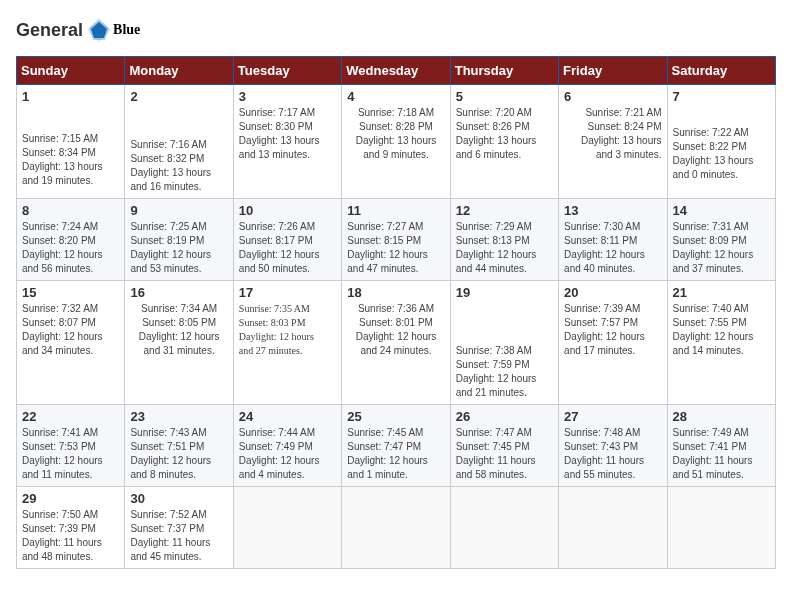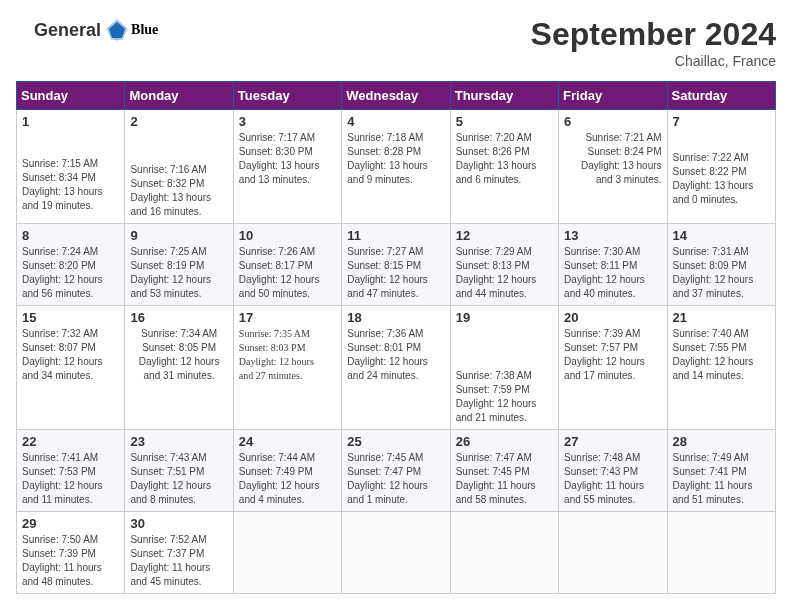--- a/index.html
+++ b/index.html
@@ -12,21 +12,20 @@
     }
     .header {
       display: flex;
       justify-content: space-between;
       align-items: flex-start;
       margin-bottom: 12px;
     }
     .logo {
       display: flex;
       align-items: center;
-      margin-left: 18px;
     }
     .logo-text-general {
       font-size: 18px;
       font-weight: bold;
       color: #333;
     }
     .logo-text-blue {
       font-size: 14px;
       font-weight: bold;
       color: #000000;
@@ -48,21 +47,21 @@
     .location {
       font-size: 14px;
       color: #555;
     }
     .calendar {
       width: 100%;
       border-collapse: collapse;
       border: 1px solid #ccc;
     }
     .calendar th {
-      background-color: #701a75;
+      background-color: #7f1d1d;
       color: #fff;
       font-size: 13px;
       font-weight: bold;
       padding: 6px 4px;
       text-align: left;
       border: 1px solid #1e55a0;
     }
     .calendar td {
       vertical-align: top;
       border: 1px solid #ccc;
@@ -97,24 +96,20 @@
 <div class="header">
   <div class="logo">
     <span class="logo-text-general">General</span>
     <svg class="logo-icon" viewBox="0 0 28 28" xmlns="http://www.w3.org/2000/svg">
       <polygon points="14,2 26,14 14,26 2,14" fill="#1a6bb5" opacity="0.15"></polygon>
       <polygon points="14,4 24,12 20,24 8,24 4,12" fill="#1a6bb5" opacity="0.3"></polygon>
       <polygon points="14,6 22,13 19,22 9,22 6,13" fill="#1a6bb5"></polygon>
     </svg>
     <span class="logo-text-blue">Blue</span>
   </div>
-  <div class="title-block">
-    <div class="month-title">September 2024</div>
-    <div class="location">Chaillac, France</div>
-  </div>
 </div>
 
 <table class="calendar">
   <thead>
     <tr id="weekday-header">
     <th>Sunday</th>
         <th>Monday</th>
         <th>Tuesday</th>
         <th>Wednesday</th>
         <th>Thursday</th>
@@ -140,21 +135,21 @@
         </td>
         <td>
           <span class="day-number">3</span>
           <div class="day-info" style="white-space: pre-line;">Sunrise: 7:17 AM
 Sunset: 8:30 PM
 Daylight: 13 hours
 and 13 minutes.</div>
         </td>
         <td>
           <span class="day-number">4</span>
-          <div class="day-info" style="white-space: pre-line;">Sunrise: 7:18 AM
+          <div class="day-info" style="white-space: pre-line; text-align: center;">Sunrise: 7:18 AM
 Sunset: 8:28 PM
 Daylight: 13 hours
 and 9 minutes.</div>
         </td>
         <td>
           <span class="day-number">5</span>
           <div class="day-info" style="white-space: pre-line;">Sunrise: 7:20 AM
 Sunset: 8:26 PM
 Daylight: 13 hours
 and 6 minutes.</div>
@@ -242,21 +237,21 @@
         </td>
         <td>
           <span class="day-number">17</span>
           <div class="day-info" style="white-space: pre-line; font-family: Liberation Serif, serif;">Sunrise: 7:35 AM
 Sunset: 8:03 PM
 Daylight: 12 hours
 and 27 minutes.</div>
         </td>
         <td>
           <span class="day-number">18</span>
-          <div class="day-info" style="white-space: pre-line;">Sunrise: 7:36 AM
+          <div class="day-info" style="white-space: pre-line; text-align: center;">Sunrise: 7:36 AM
 Sunset: 8:01 PM
 Daylight: 12 hours
 and 24 minutes.</div>
         </td>
         <td>
           <span class="day-number">19</span>
           <div class="day-info" style="white-space: pre-line; margin-top: 44px;">Sunrise: 7:38 AM
 Sunset: 7:59 PM
 Daylight: 12 hours
 and 21 minutes.</div>

